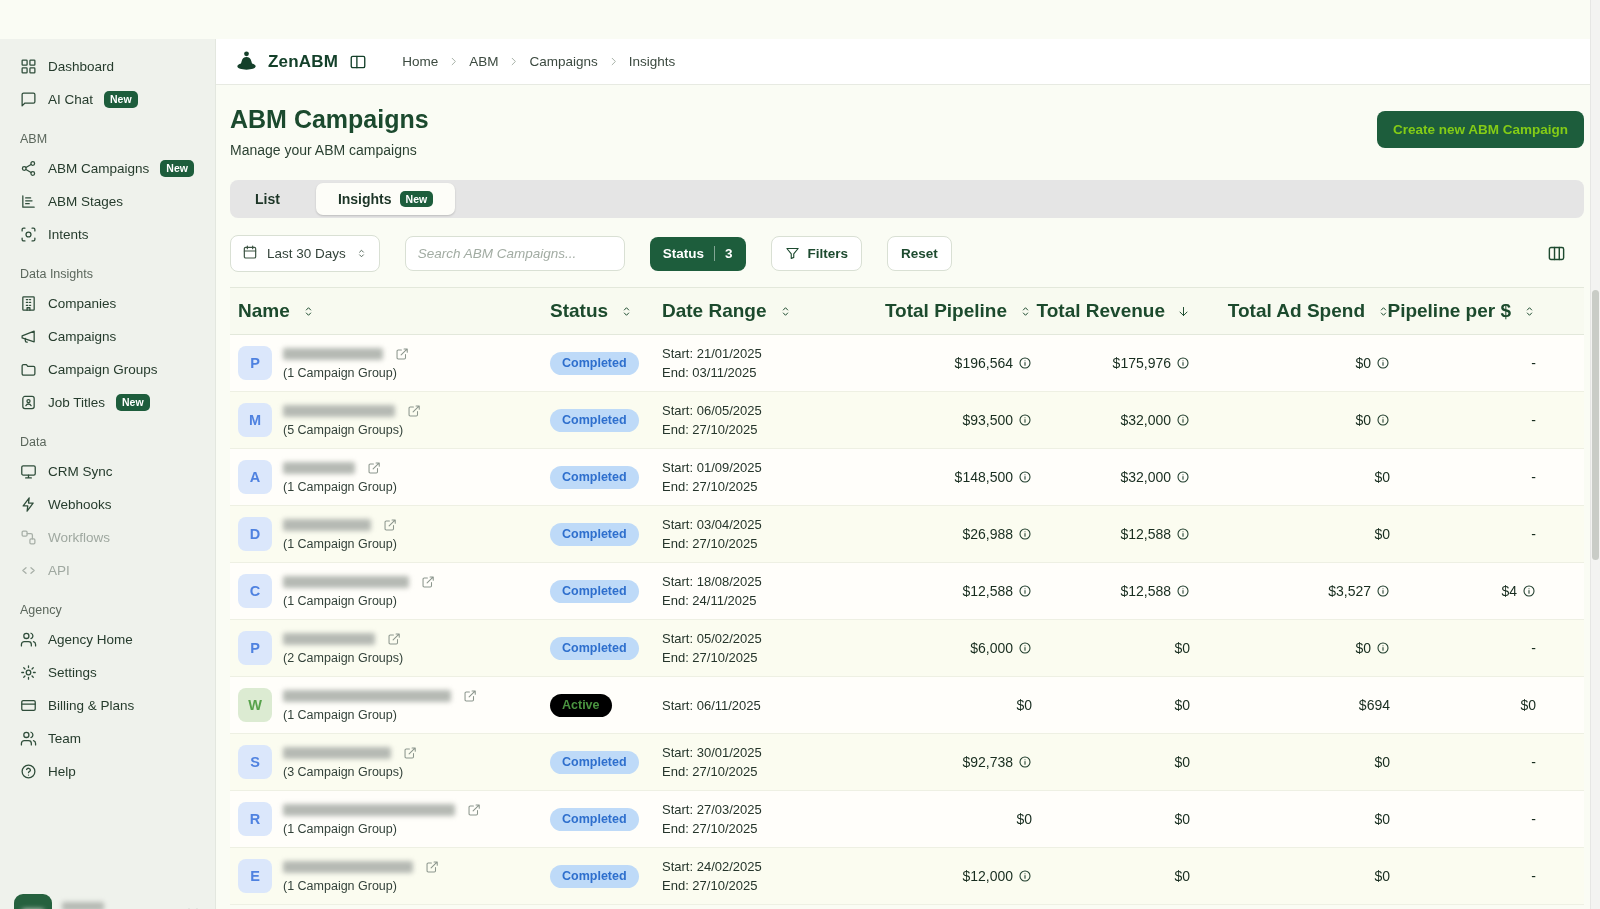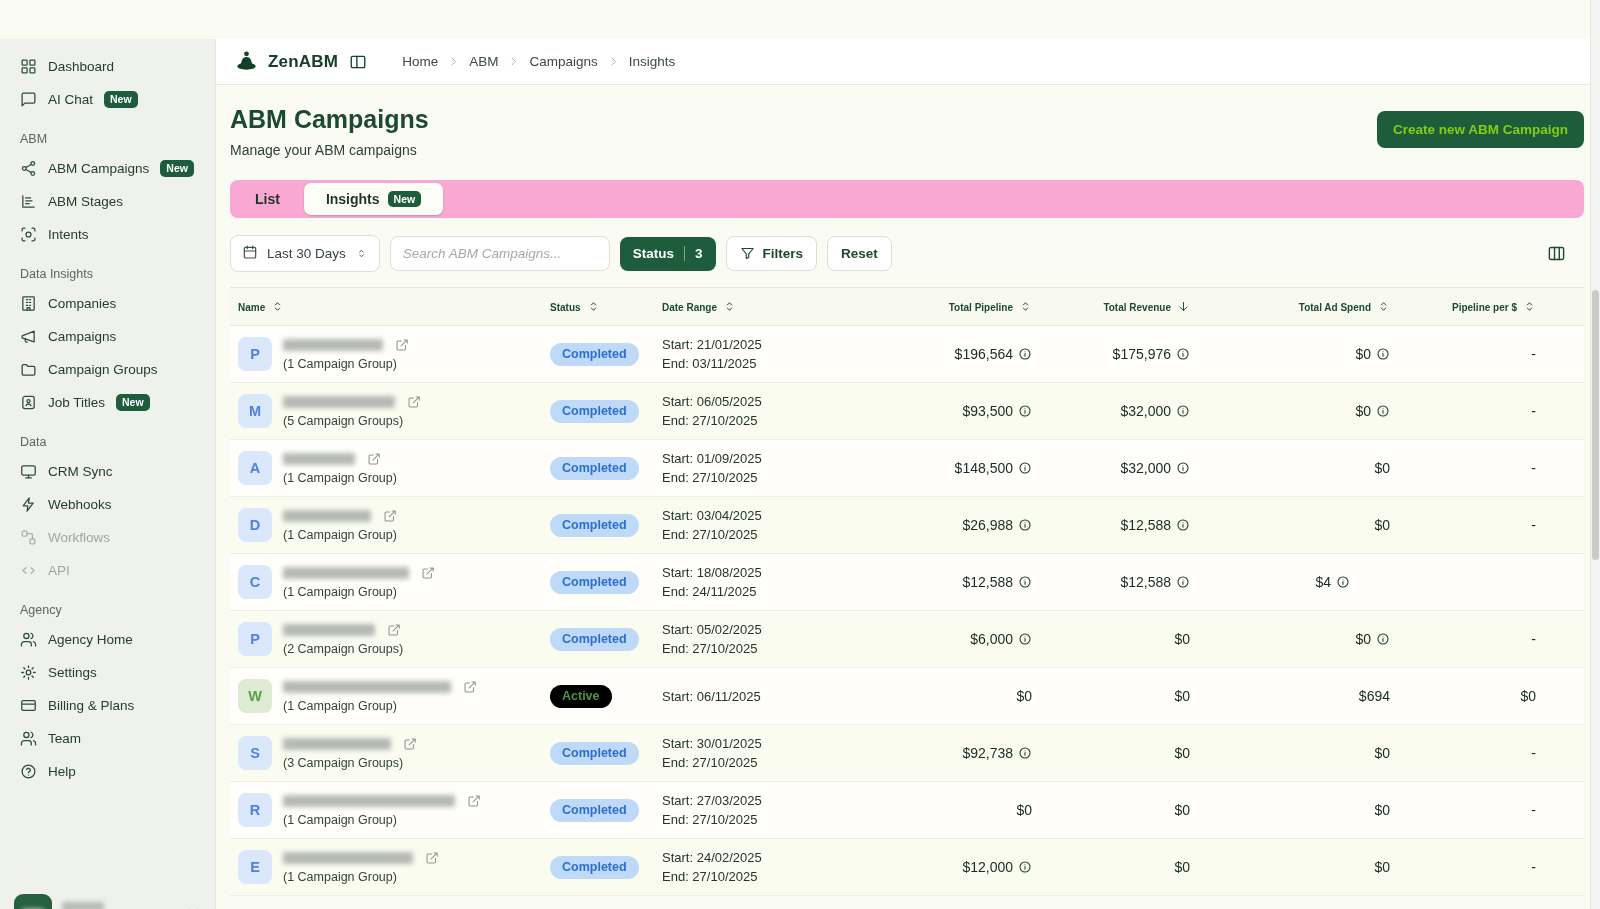--- a/index.html
+++ b/index.html
@@ -44,27 +44,27 @@
   .bc-sep svg { width:13px; height:13px; color:#a6b0a6; }
 
   
   .content { padding:20px 16px 0 14px; flex:1; overflow:hidden; }
   .page-head { display:flex; justify-content:space-between; align-items:flex-start; }
   h1 { font-size:25px; color:#1b4a2e; font-weight:800; }
   .subtitle { margin-top:8px; font-size:14px; color:#2c4233; }
   .primary { background:#1d5d3c; color:#84cc16; border:none; border-radius:8px; padding:11px 16px;
              font-size:13.5px; font-weight:700; font-family:inherit; cursor:pointer; margin-top:6px; }
 
-  .tabstrip { margin-top:22px; background:#f9a8d4; border-radius:8px; padding:3px; display:flex; gap:2px;
+  .tabstrip { margin-top:22px; background:#e5e5e5; border-radius:8px; padding:3px; display:flex; gap:14px;
               height:38px; align-items:stretch; }
   .tab { display:flex; align-items:center; gap:8px; padding:0 22px; border-radius:7px; font-size:14px;
          font-weight:600; color:#1d3527; cursor:pointer; }
   .tab.active { background:#fdfdf8; box-shadow:0 1px 2px rgba(0,0,0,.18); }
 
-  .filter-row { margin-top:17px; display:flex; align-items:center; gap:10px; }
+  .filter-row { margin-top:17px; display:flex; align-items:center; gap:25px; }
   .select { display:flex; align-items:center; gap:9px; background:#fff; border:1px solid #d9e0d4;
             border-radius:8px; padding:8px 11px; font-size:13.5px; color:#33433a; cursor:pointer; }
   .select .cal svg { width:16px; height:16px; color:#3c5443; }
   .ud { display:flex; } .ud svg { width:13px; height:13px; color:#55685c; }
   .search { width:220px; background:#fff; border:1px solid #d9e0d4; border-radius:8px; padding:9px 12px;
             font-size:13.5px; color:#33433a; font-family:inherit; }
   .search::placeholder { font-style:italic; color:#a2aca3; }
   .status-btn { display:flex; align-items:center; gap:10px; background:#1d5d3c; color:#fff; border:none;
                 border-radius:8px; padding:9.5px 13px; font-size:13.5px; font-weight:600; font-family:inherit; cursor:pointer; }
   .vr { width:1px; height:15px; background:rgba(255,255,255,.45); }
@@ -73,21 +73,21 @@
            font-family:inherit; cursor:pointer; }
   .ghost svg { width:15px; height:15px; }
   .spacer { flex:1; }
   .icon-btn { background:transparent; border:none; color:#1d4a2f; cursor:pointer; display:flex; padding:4px; margin-right:14px; }
   .icon-btn svg { width:19px; height:19px; }
 
   
   .table { margin-top:15px; }
   .thead, .tr { display:grid; grid-template-columns:312px 112px 218px 168px 158px 200px minmax(0,1fr); align-items:center; }
   .thead { background:#f8faf0; border-top:1px solid #e3e8db; border-bottom:1px solid #e3e8db; }
-  .th { display:flex; gap:6px; align-items:flex-end; padding:12px 8px; font-weight:700; font-size:10px;
+  .th { display:flex; gap:12px; align-items:center; padding:12px 8px; font-weight:700; font-size:19px;
         color:#1c4a2d; cursor:pointer; white-space:nowrap; }
   .th.num { justify-content:flex-end; }
   .th:last-child { padding-right:48px; }
   .sort-ic { display:flex; } .sort-ic svg { width:13px; height:13px; }
   .tr { min-height:57px; border-bottom:1px solid #eef0e3; cursor:pointer; }
   .tr:nth-child(odd) { background:#fffefa; }
   .tr:nth-child(even) { background:#fbfcf0; }
   .td { padding:8px; font-size:13.5px; color:#21332a; }
   .td:last-child { padding-right:48px; }
   .name-td { display:flex; align-items:center; gap:11px; }
@@ -689,20 +689,29 @@
               <div class="td num">
                 <span>$12,588</span>
                 <span class="info-ic">
                   <svg viewBox="0 0 24 24" fill="none" stroke="currentColor" stroke-width="1.8" stroke-linecap="round" stroke-linejoin="round">
                     <circle cx="12" cy="12" r="8.6"></circle>
                     <path d="M12 11.2V16M12 8h.01"></path>
                   </svg>
                 </span>
               </div>
               <div class="td num">
+                <span>$3,527</span>
+                <span class="info-ic">
+                  <svg viewBox="0 0 24 24" fill="none" stroke="currentColor" stroke-width="1.8" stroke-linecap="round" stroke-linejoin="round">
+                    <circle cx="12" cy="12" r="8.6"></circle>
+                    <path d="M12 11.2V16M12 8h.01"></path>
+                  </svg>
+                </span>
+              </div>
+              <div class="td num">
                 <span>$4</span>
                 <span class="info-ic">
                   <svg viewBox="0 0 24 24" fill="none" stroke="currentColor" stroke-width="1.8" stroke-linecap="round" stroke-linejoin="round">
                     <circle cx="12" cy="12" r="8.6"></circle>
                     <path d="M12 11.2V16M12 8h.01"></path>
                   </svg>
                 </span>
               </div>
             </div>
             <div class="tr">

